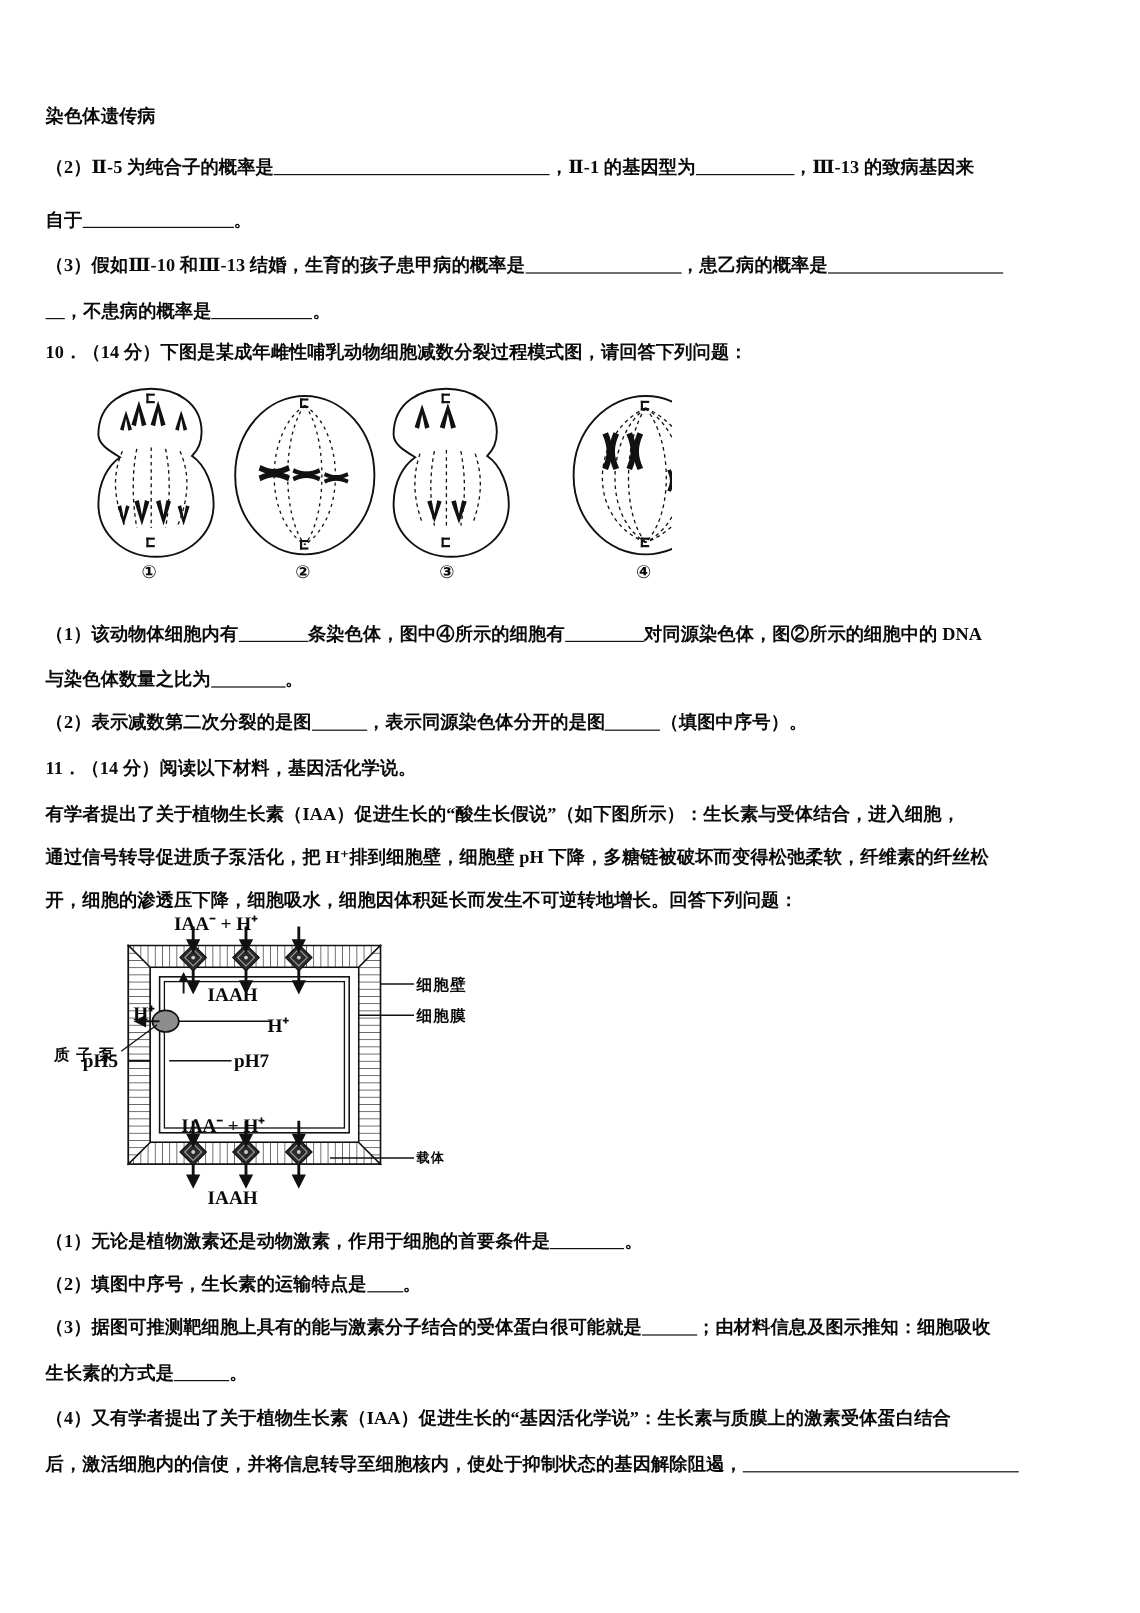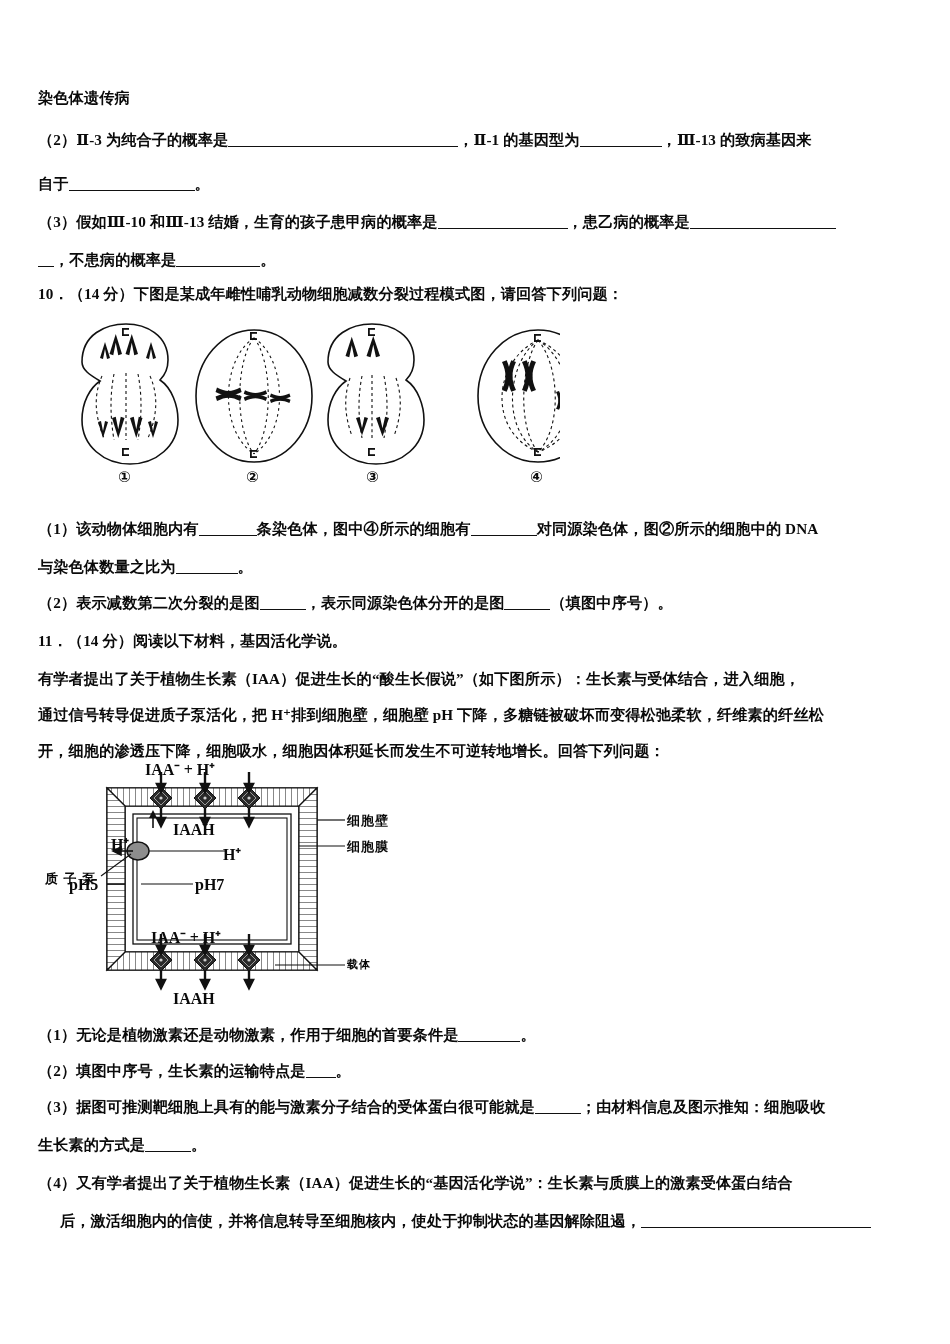--- a/index.html
+++ b/index.html
@@ -44,21 +44,21 @@
   .flab.cn{font-family:"Liberation Sans","DejaVu Sans",sans-serif;letter-spacing:1px;}
 </style>
 </head>
 <body>
 
 <div class="page">
 
   <div class="tline" style="left:38px;top:88px;">染色体遗传病</div>
 
   <div class="tline" style="left:38px;top:130px;">
-    <span>（2）</span><span>Ⅱ-3 为纯合子的概率是</span><span class="blank" style="width:230px"></span><span>，Ⅱ-1 的基因型为</span><span class="blank" style="width:82px"></span><span>，Ⅲ-13 的致病基因来</span>
+    <span>（2）</span><span>Ⅱ-5 为纯合子的概率是</span><span class="blank" style="width:230px"></span><span>，Ⅱ-1 的基因型为</span><span class="blank" style="width:82px"></span><span>，Ⅲ-13 的致病基因来</span>
   </div>
   <div class="tline" style="left:38px;top:174px;">
     <span>自于</span><span class="blank" style="width:126px"></span><span>。</span>
   </div>
 
   <div class="tline" style="left:38px;top:212px;">
     <span>（3）</span><span>假如Ⅲ-10 和Ⅲ-13 结婚，生育的孩子患甲病的概率是</span><span class="blank" style="width:130px"></span><span>，患乙病的概率是</span><span class="blank" style="width:146px"></span>
   </div>
   <div class="tline" style="left:38px;top:250px;">
     <span class="blank" style="width:16px"></span><span>，不患病的概率是</span><span class="blank" style="width:84px"></span><span>。</span>
@@ -382,17 +382,17 @@
   <div class="tline" style="left:38px;top:1097px;">
     <span>（3）</span><span>据图可推测靶细胞上具有的能与激素分子结合的受体蛋白很可能就是</span><span class="blank" style="width:46px"></span><span>；由材料信息及图示推知：细胞吸收</span>
   </div>
   <div class="tline" style="left:38px;top:1135px;">
     <span>生长素的方式是</span><span class="blank" style="width:46px"></span><span>。</span>
   </div>
 
   <div class="tline" style="left:38px;top:1173px;">
     <span>（4）</span><span>又有学者提出了关于植物生长素（IAA）促进生长的“基因活化学说”：生长素与质膜上的激素受体蛋白结合</span>
   </div>
-  <div class="tline" style="left:38px;top:1211px;margin-left:22px;">
+  <div class="tline" style="left:38px;top:1211px;">
     <span>后，激活细胞内的信使，并将信息转导至细胞核内，使处于抑制状态的基因解除阻遏，</span><span class="blank" style="width:230px"></span>
   </div>
 
 </div>
 
 </body></html>

